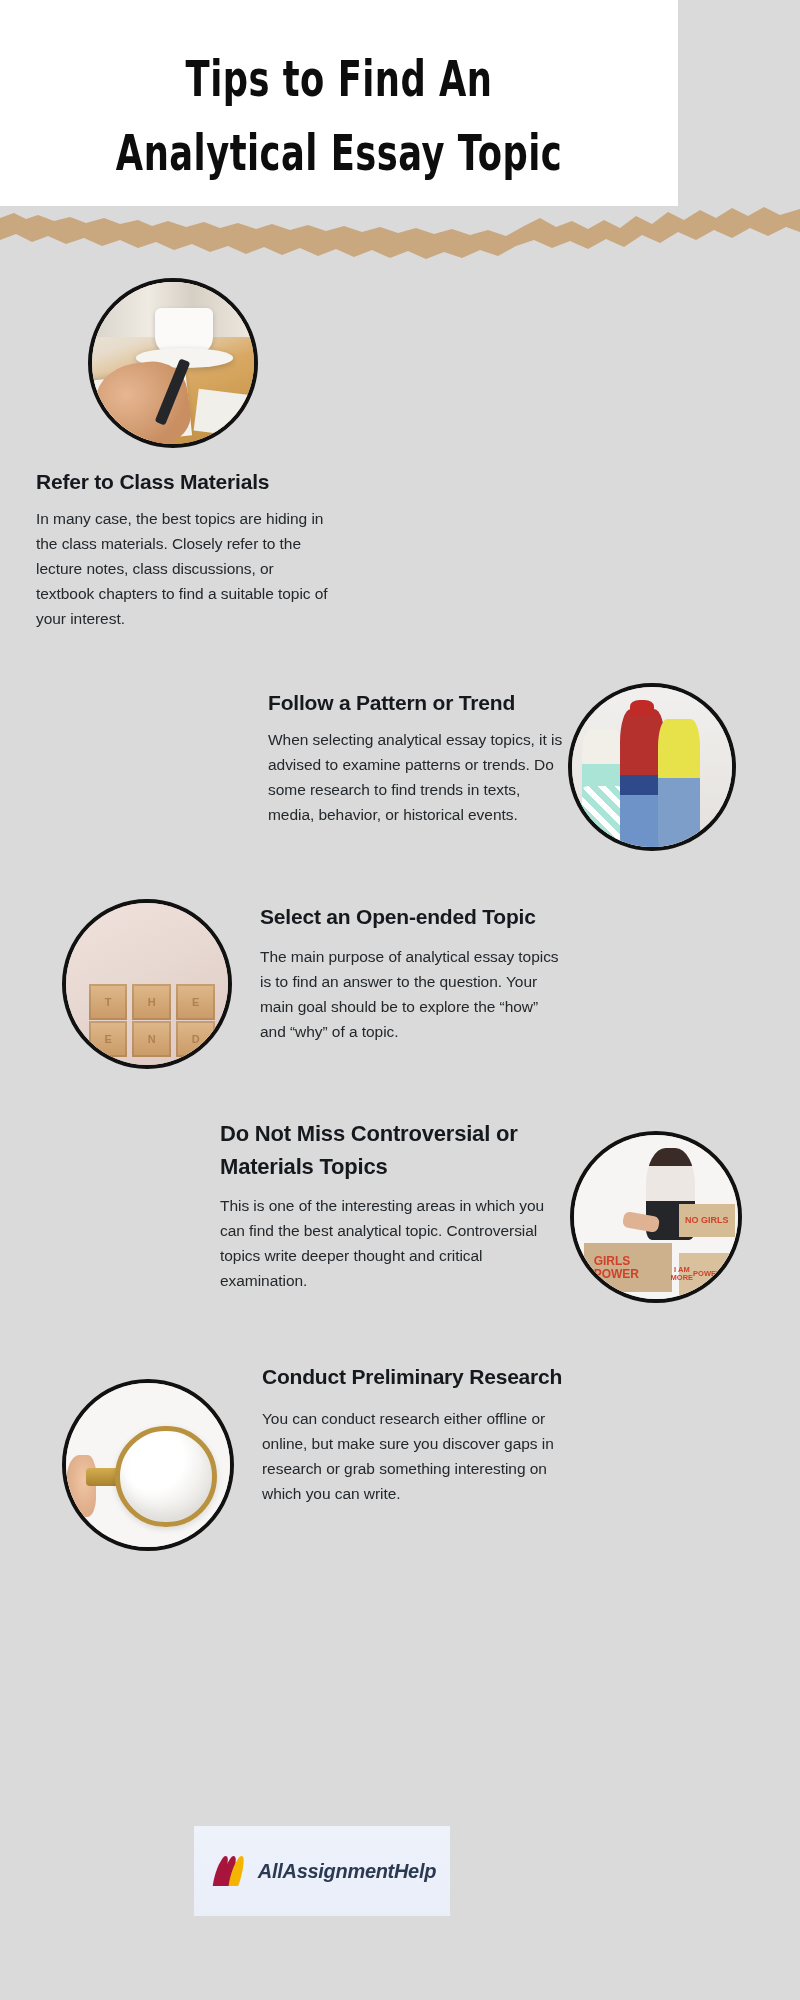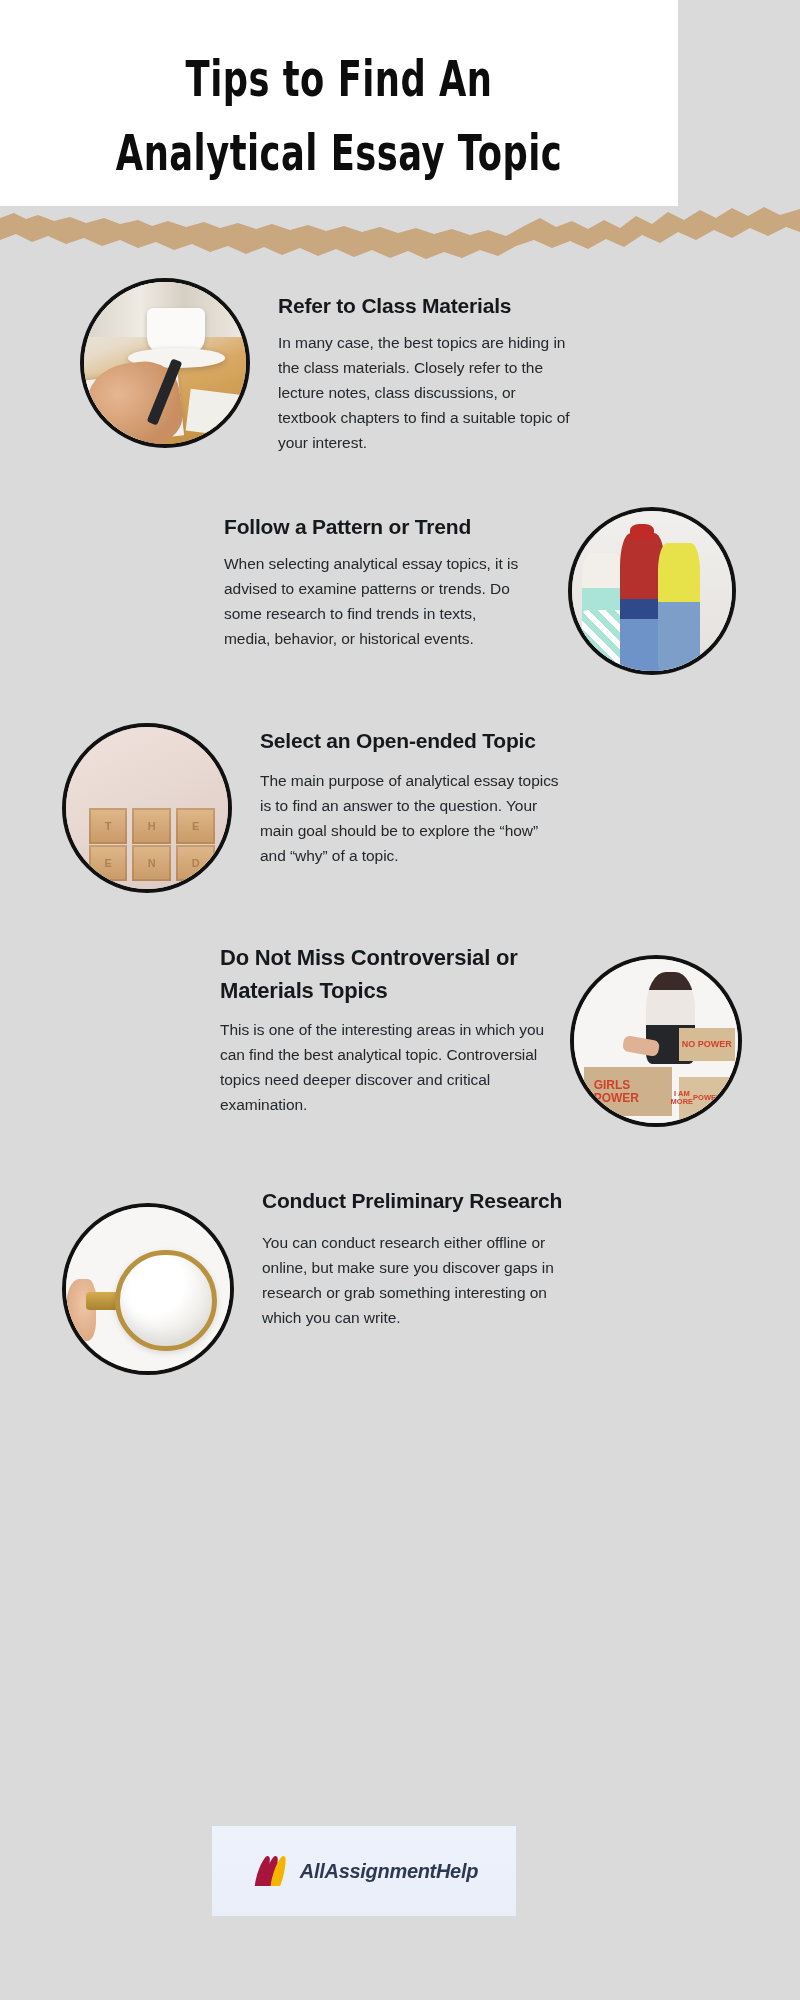--- a/index.html
+++ b/index.html
@@ -212,39 +212,39 @@
       <path d="M0,44 L16,38 L32,46 L48,40 L66,48 L84,42 L102,50 L120,44 L138,52 L156,46 L174,54
                L192,48 L210,56 L228,50 L246,58 L264,51 L282,59 L300,52 L318,60 L336,53 L354,61
                L372,54 L390,62 L408,55 L426,63 L444,56 L462,62 L480,54 L498,60 L516,50 L534,44
                L552,52 L570,45 L588,53 L606,43 L624,51 L642,39 L660,47 L678,36 L696,44 L714,34
                L732,42 L750,32 L768,40 L786,31 L800,36 L800,66 L0,66 Z" fill="#dadada"></path>
     </svg>
   </div>
 
   <div class="body-area">
 
-    <div class="section img-left" style="padding:22px 0 0 0;">
+    <div class="section img-left" style="padding:22px 0 0 8px;flex-direction:column;">
       <div class="photo" style="width:170px;height:170px;margin-left:80px;margin-top:6px;">
         <div class="ph-inner art-desk">
           <div class="wall"></div>
             <div class="cup"></div>
             <div class="saucer"></div>
           <div class="pad"></div>
             <div class="hand"></div>
             <div class="pen"></div>
             <div class="doc"></div>
         </div>
       </div>
       <div class="txt" style="width:300px;margin-left:28px;margin-top:18px;">
         <div class="s-head">Refer to Class Materials</div>
         <div class="s-body">In many case, the best topics are hiding in the class materials. Closely refer to the lecture notes, class discussions, or textbook chapters to find a suitable topic of your interest.</div>
       </div>
     </div>
 
-    <div class="section img-right" style="padding:46px 0 0 0;gap:44px;">
+    <div class="section img-right" style="padding:46px 0 0 0;">
       <div class="photo" style="width:168px;height:168px;margin-right:64px;margin-top:6px;">
         <div class="ph-inner art-group">
           <div class="stool"></div>
           <div class="gp p1"></div>
             <div class="gp p1b"></div>
           <div class="gp p2"></div>
             <div class="gp p3"></div>
           <div class="hat"></div>
         </div>
       </div>
@@ -275,55 +275,55 @@
         <div class="s-head">Select an Open-ended Topic</div>
         <div class="s-body" style="margin-top:12px;">The main purpose of analytical essay topics is to find an answer to the question. Your main goal should be to explore the “how” and “why” of a topic.</div>
       </div>
     </div>
 
     <div class="section img-right" style="padding:48px 0 0 0;">
       <div class="photo" style="width:172px;height:172px;margin-right:58px;margin-top:14px;">
         <div class="ph-inner art-protest">
           <div class="person"></div>
           <div class="arm"></div>
-          <div class="sign1">NO POWER</div>
+          <div class="sign1">NO GIRLS</div>
           <div class="sign2">
             <span>GIRLS</span>
             <span>POWER</span>
           </div>
           <div class="sign3">
             <span>I AM MORE</span>
             <span>POWER</span>
             <span>A BODY</span>
           </div>
         </div>
       </div>
       <div class="txt" style="width:350px;margin-left:26px;margin-top:0;">
         <div class="s-head" style="font-size:22px;line-height:33px;">Do Not Miss Controversial or Materials Topics</div>
-        <div class="s-body" style="margin-top:10px;">This is one of the interesting areas in which you can find the best analytical topic. Controversial topics need deeper discover and critical examination.</div>
+        <div class="s-body" style="margin-top:10px;">This is one of the interesting areas in which you can find the best analytical topic. Controversial topics write deeper thought and critical examination.</div>
       </div>
     </div>
 
     <div class="section img-left" style="padding:50px 0 0 0;">
       <div class="photo" style="width:172px;height:172px;margin-left:62px;margin-top:26px;">
         <div class="ph-inner art-magnify">
           <div class="finger"></div>
             <div class="handle"></div>
             <div class="lens"></div>
         </div>
       </div>
       <div class="txt" style="width:302px;margin-left:28px;margin-top:8px;">
         <div class="s-head">Conduct Preliminary Research</div>
         <div class="s-body" style="margin-top:14px;">You can conduct research either offline or online, but make sure you discover gaps in research or grab something interesting on which you can write.</div>
       </div>
     </div>
 
   </div>
 
-  <div class="logo-card" style="left:212px;top:1826px;width:304px;height:90px;">
+  <div class="logo-card" style="left:194px;top:1826px;width:256px;height:90px;">
     <svg class="logo-mark" viewBox="0 0 48 42">
       <path d="M6,40 C8,24 14,10 20,3 C22,1 25,2 25,6 C25,16 22,30 18,40 Z" fill="#a7143c"></path>
       <path d="M16,40 C18,24 24,10 30,3 C32,1 35,2 35,6 C35,16 32,30 28,40 Z" fill="#a7143c"></path>
       <path d="M26,40 C28,24 34,10 40,3 C42,1 45,2 45,6 C45,16 42,30 38,40 Z" fill="#f5b400"></path>
     </svg>
     <span class="logo-text">AllAssignmentHelp</span>
   </div>
 
 </div>
 

